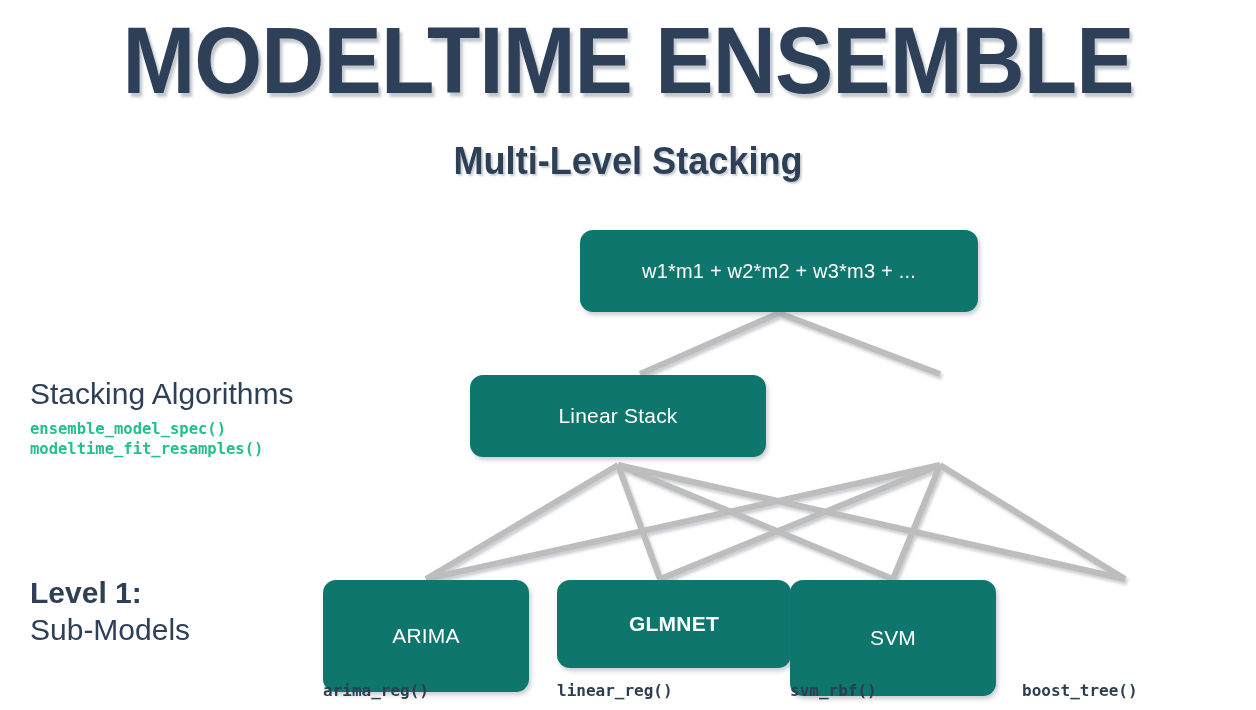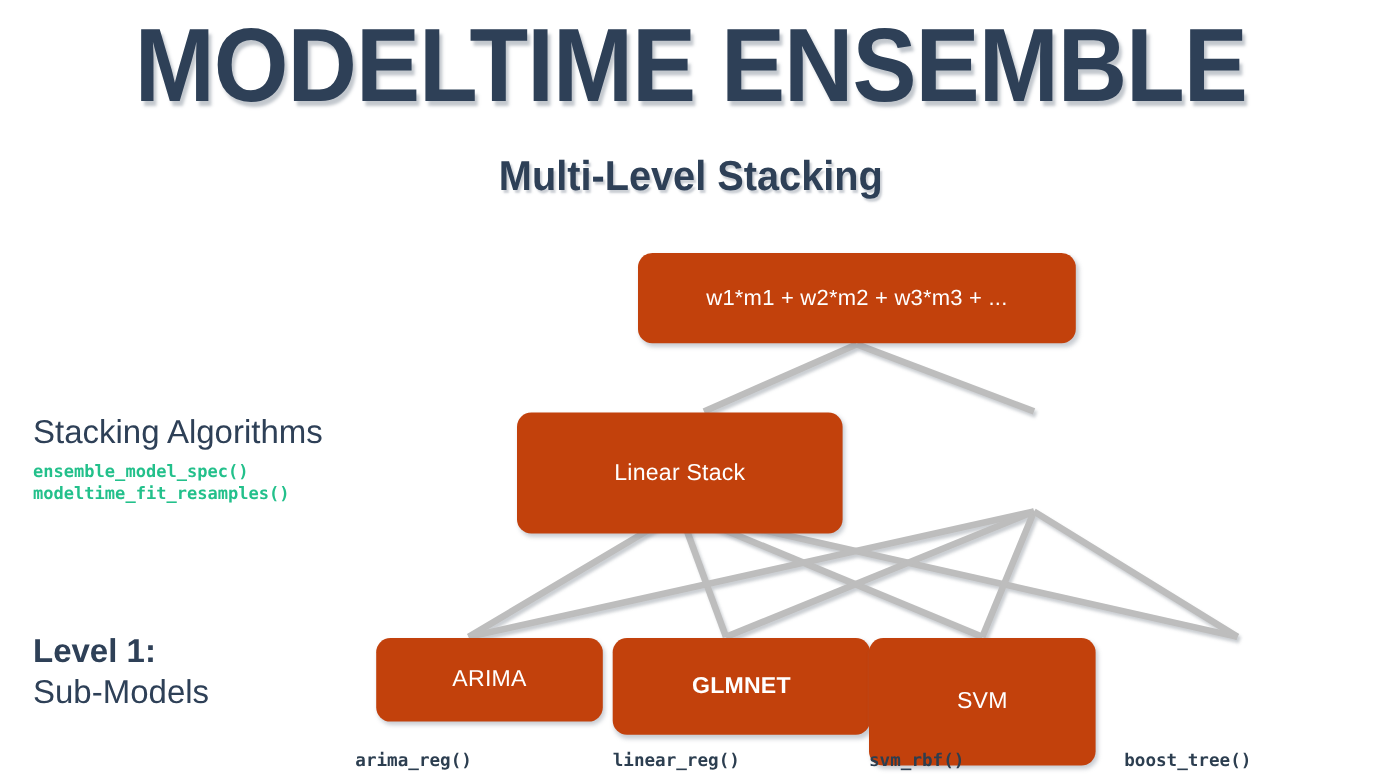--- a/index.html
+++ b/index.html
@@ -89,41 +89,41 @@
     white-space: nowrap;
   }
 
   #lvl3 { left: 30px; top: 228px; }
   #lvl2 { left: 30px; top: 375px; }
   #lvl1 { left: 30px; top: 575px; }
 
   
   .node {
     position: absolute;
-    background: #c2410c;
+    background: #0f766e;
     border-radius: 13px;
     box-shadow: 2px 3px 4px rgba(120,130,145,0.40);
     display: flex;
     align-items: center;
     justify-content: center;
     color: #ffffff;
     font-family: "Liberation Sans Narrow", "Liberation Sans", sans-serif;
     font-size: 21px;
     letter-spacing: 0.2px;
     z-index: 3;
     box-sizing: border-box;
   }
   #node-weighted {
     left: 580px; top: 230px; width: 398px; height: 82px;
     font-size: 20px;
   }
-  #node-linear { left: 470px; top: 375px; width: 296px; height: 110px; }
+  #node-linear { left: 470px; top: 375px; width: 296px; height: 82px; }
   #node-tree   { left: 792px; top: 375px; width: 296px; height: 90px; }
 
-  #node-arima   { left: 323px; top: 580px; width: 206px; height: 76px; margin-left: 19px; }
+  #node-arima   { left: 323px; top: 580px; width: 206px; height: 112px; }
   #node-glmnet  { left: 557px; top: 580px; width: 234px; height: 88px; font-weight: bold; }
   #node-svm     { left: 790px; top: 580px; width: 206px; height: 116px; }
   #node-xgboost { left: 1022px; top: 580px; width: 206px; height: 88px; }
 
   .node-caption {
     position: absolute;
     width: 206px;
     top: 680px;
     font-family: "DejaVu Sans Mono", monospace;
     font-size: 16px;

